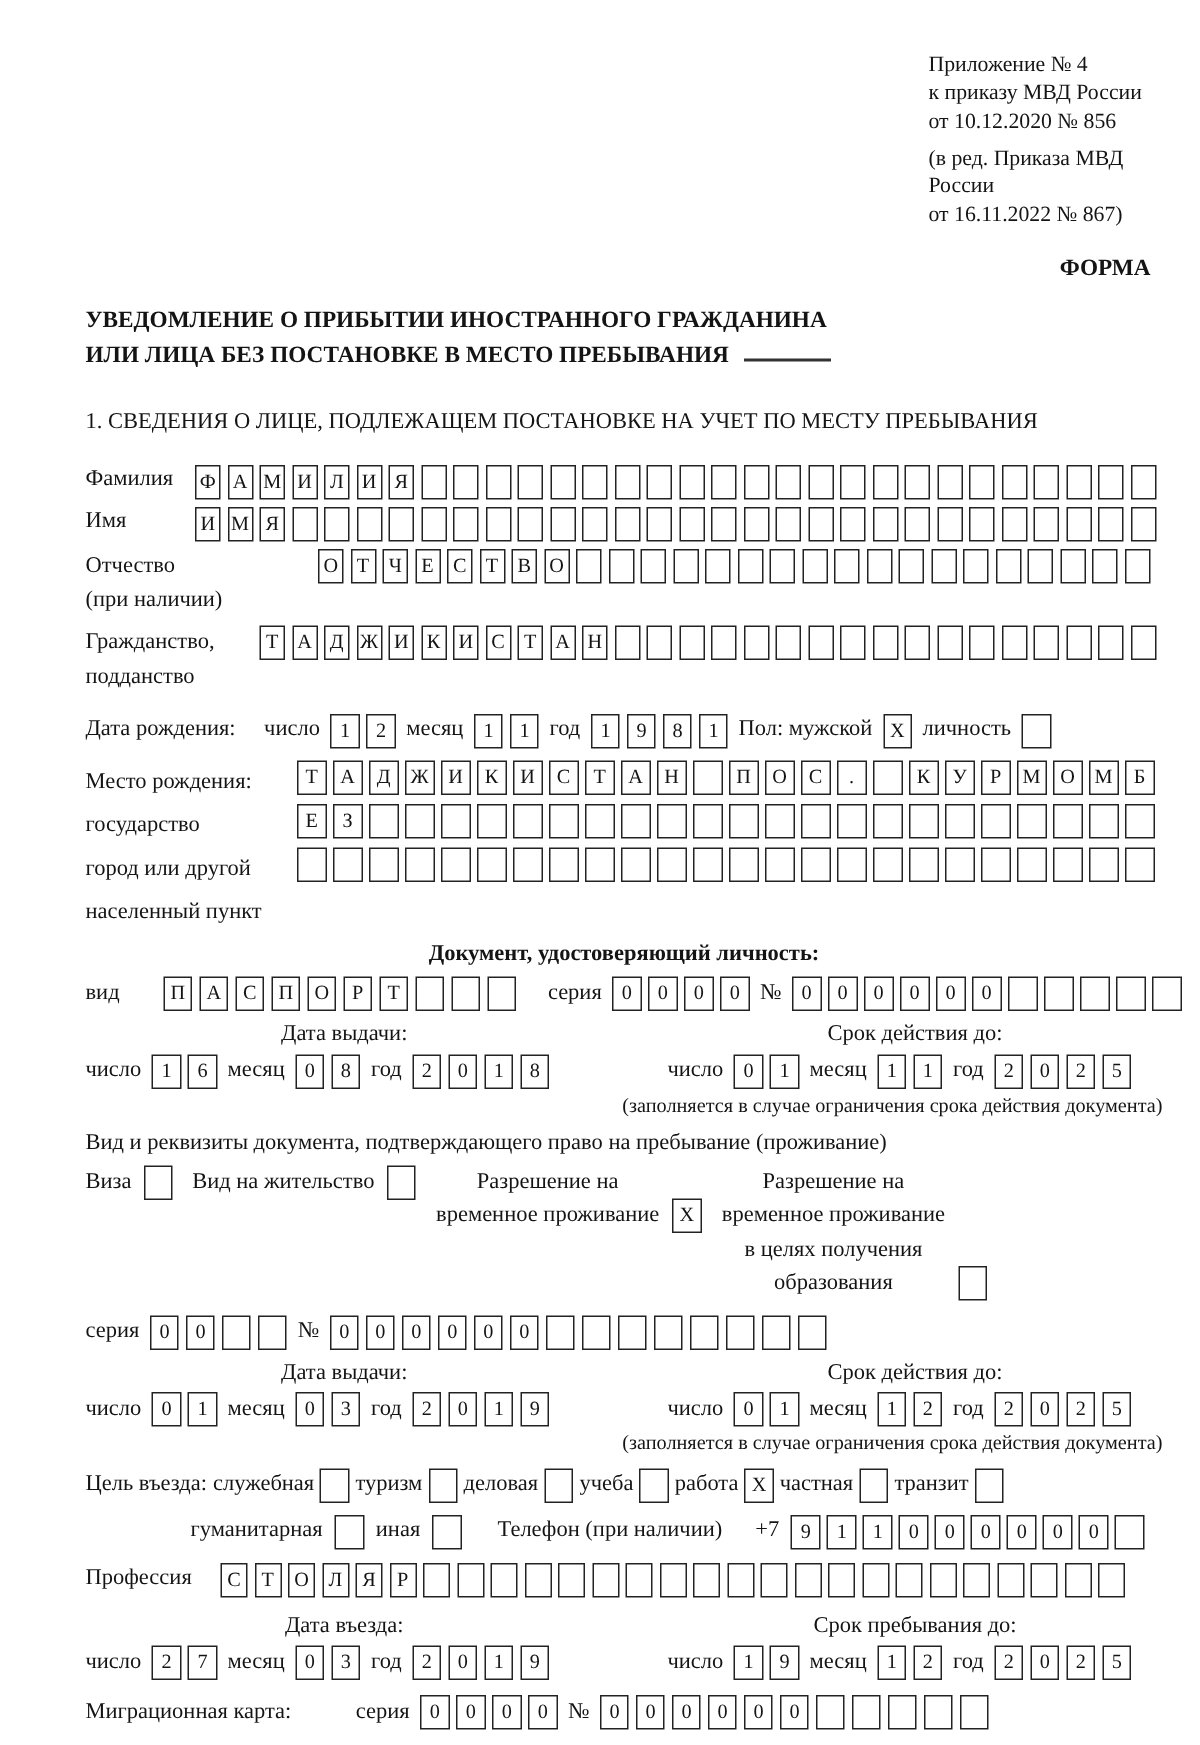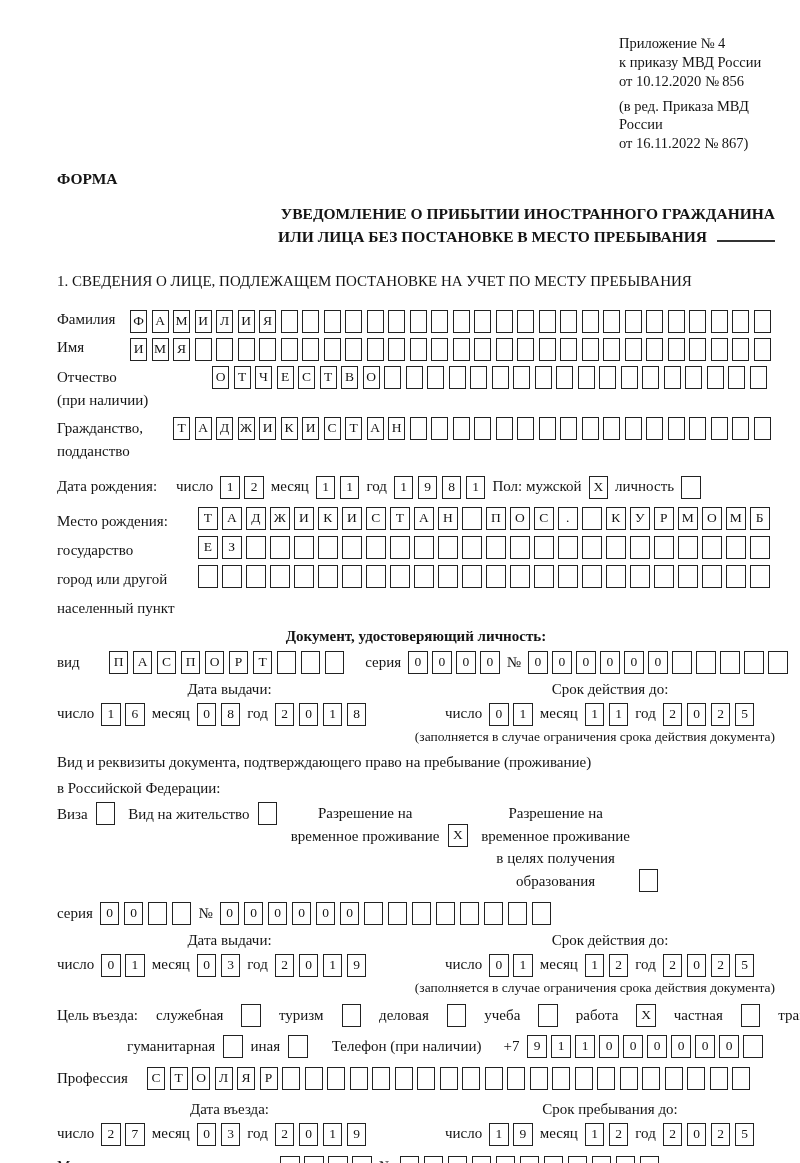--- a/index.html
+++ b/index.html
@@ -2,23 +2,23 @@
 <html><head>
 <meta charset="utf-8">
 <style>
   *{box-sizing:border-box;margin:0;padding:0}
   html,body{background:#fff}
   body{width:800px;min-height:1163px;font-family:"Liberation Serif",serif;color:#141414;font-size:15px;line-height:1.3}
   .page{padding:34px 25px 30px 57px;width:800px}
 
   .hdr{margin-left:562px;font-size:14.5px}
   .hdr-gap{height:6px}
-  .forma{font-weight:bold;text-align:left;margin-top:16px;margin-right:8px;font-size:15.5px}
-
-  .title{text-align:right;font-weight:bold;font-size:15.5px;margin-top:14px;line-height:1.45}
+  .forma{font-weight:bold;text-align:right;margin-top:16px;margin-right:8px;font-size:15.5px}
+
+  .title{text-align:left;font-weight:bold;font-size:15.5px;margin-top:14px;line-height:1.45}
   .blank-line{display:inline-block;width:58px;border-bottom:2px solid #333;height:13px;margin-left:10px}
 
   .sec{font-weight:normal;font-size:15px;margin-top:24px;margin-bottom:18px}
 
   .row{display:flex;align-items:flex-start;margin-bottom:5px}
   .vrow{display:flex;align-items:center;flex-wrap:nowrap}
   .lbl{flex:0 0 auto;white-space:nowrap}
 
   .cg{display:inline-flex;gap:4.5px;flex:0 0 auto}
   .cell{width:17px;height:23px;border:1.6px solid #222;text-align:center;font-size:13.5px;line-height:20px;flex:0 0 auto;background:#fff}
@@ -412,21 +412,20 @@
             <span class="cell">0</span>
             <span class="cell">2</span>
             <span class="cell">5</span>
           </span>
       </div>
     </div>
   </div>
   <div class="note">(заполняется в случае ограничения срока действия документа)</div>
 
   <div style="margin-top:4px">Вид и реквизиты документа, подтверждающего право на пребывание (проживание)</div>
-  <div style="margin-top:6px">в Российской Федерации:</div>
 
   <div class="optrow">
     <span class="opt">
       <span class="optlbl">Виза</span>
       <span class="cg wide">
           <span class="cell"></span>
         </span>
     </span>
     <span class="opt">
       <span class="optlbl">Вид на жительство</span>
@@ -516,21 +515,21 @@
             <span class="cell">2</span>
             <span class="cell">0</span>
             <span class="cell">2</span>
             <span class="cell">5</span>
           </span>
       </div>
     </div>
   </div>
   <div class="note">(заполняется в случае ограничения срока действия документа)</div>
 
-  <div class="vrow" style="gap:18px;margin-top:2px">
+  <div class="vrow" style="gap:4px;margin-top:2px">
     <span class="lbl">Цель въезда:</span>
     <span class="lbl">служебная</span>
     <span class="cg wide">
         <span class="cell"></span>
       </span>
     <span class="lbl">туризм</span>
     <span class="cg wide">
         <span class="cell"></span>
       </span>
     <span class="lbl">деловая</span>

